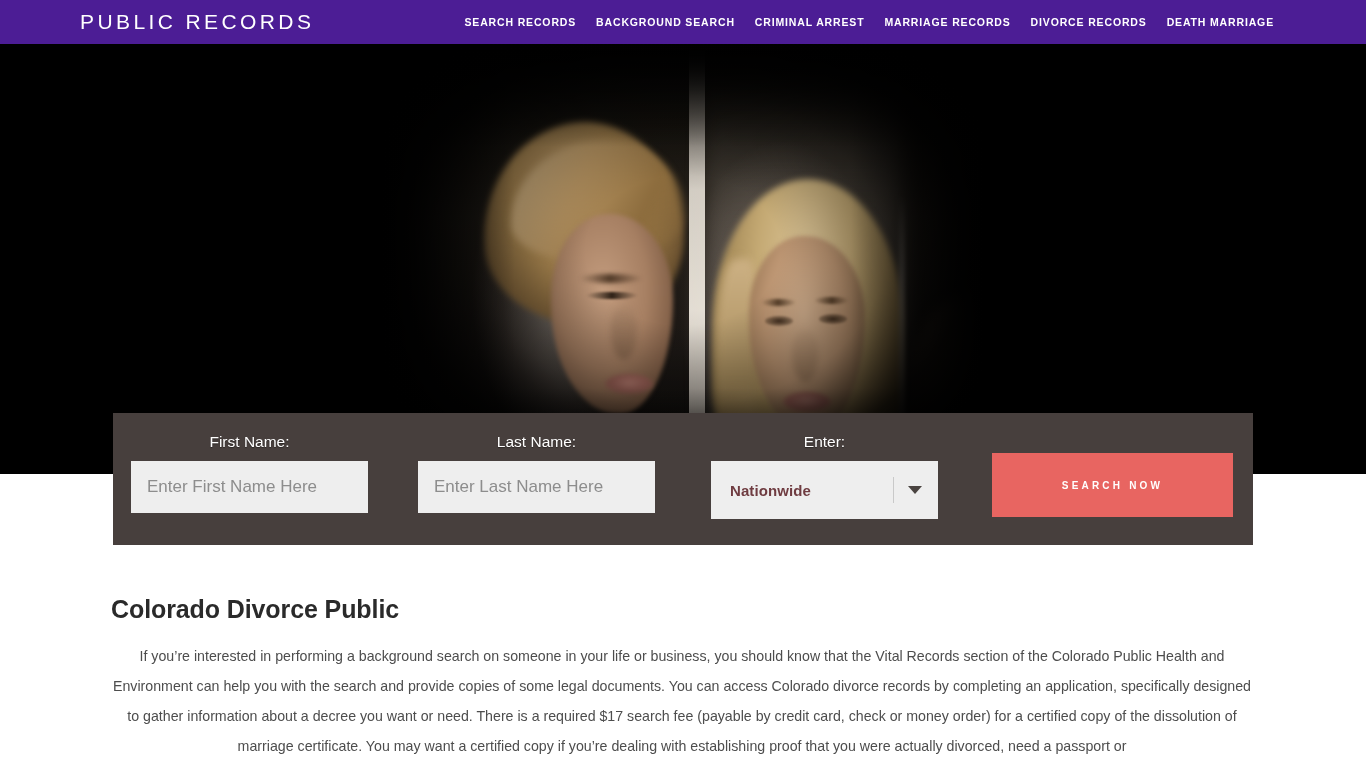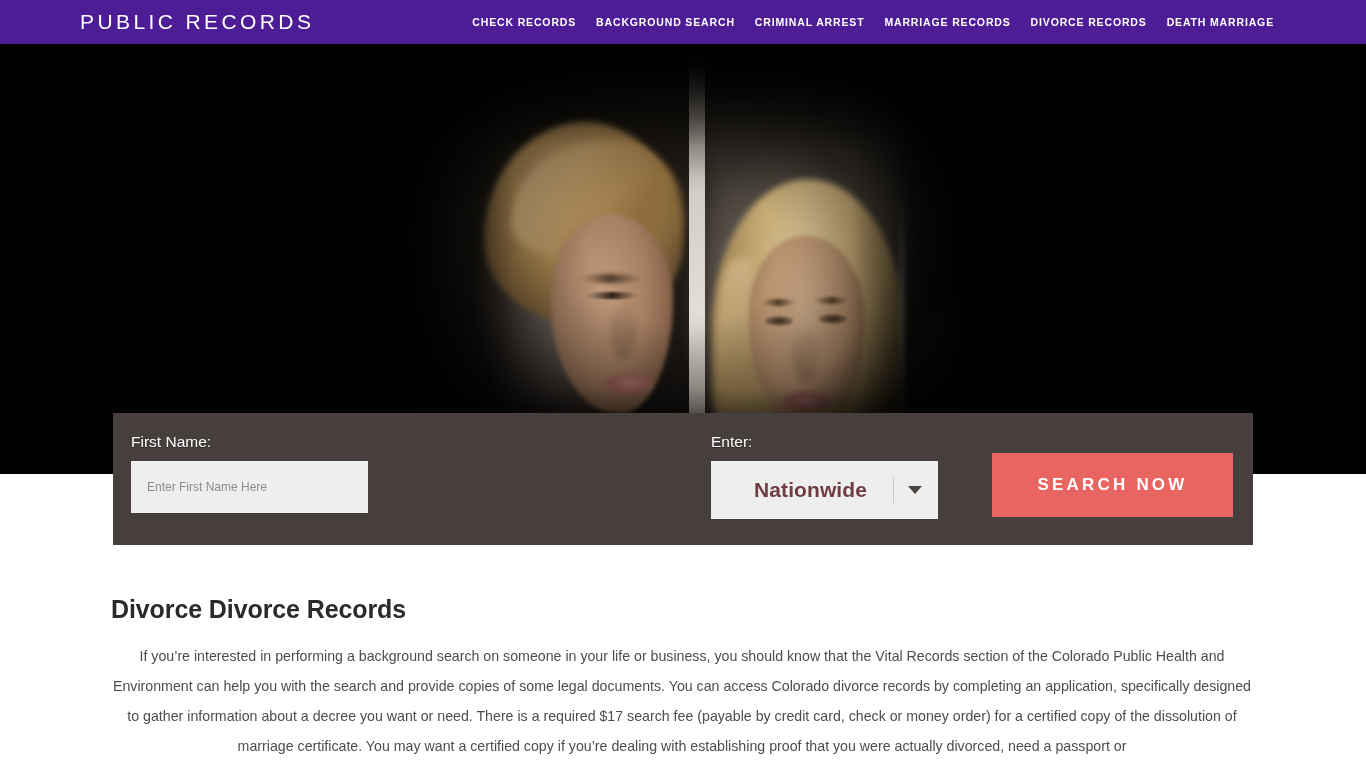--- a/index.html
+++ b/index.html
@@ -279,58 +279,57 @@
   .field-group {
     position: absolute;
     top: 19px;
   }
   .fg-first  { left: 18px;  width: 237px; }
   .fg-last   { left: 305px; width: 237px; }
   .fg-state  { left: 598px; width: 227px; }
 
   .field-label {
     display: block;
-    text-align: left;
+    text-align: center;
     color: #ffffff;
     font-size: 15.5px;
     font-weight: 400;
     line-height: 20px;
     margin-bottom: 9px;
     font-family: "Liberation Sans", sans-serif;
     text-shadow: 0 1px 1px rgba(0,0,0,0.4);
   }
   .text-input {
     width: 100%;
     height: 52px;
     background: #eeeeee;
     border: 0;
     outline: none;
     padding: 0 16px;
-    font-size: 12px;
+    font-size: 17px;
     color: #555555;
     font-family: "Liberation Sans", sans-serif;
   }
   .text-input::placeholder { color: #8d8d8d; opacity: 1; }
 
   .select-wrap {
     position: relative;
     width: 100%;
     height: 58px;
     background: #eeeeee;
     display: flex;
     align-items: center;
   }
   .select-value {
     padding-left: 19px;
-    font-size: 21px;
+    font-size: 15px;
     font-weight: bold;
     color: #6f3c41;
     font-family: "Liberation Sans", sans-serif;
     letter-spacing: 0.1px;
-    margin-left: 24px;
   }
   .select-sep {
     position: absolute;
     right: 44px;
     top: 16px;
     width: 1px;
     height: 26px;
     background: #c9c9c9;
   }
   .select-arrow {
@@ -346,21 +345,21 @@
 
   .search-btn {
     position: absolute;
     left: 879px;
     top: 40px;
     width: 241px;
     height: 64px;
     background: #e86561;
     border: 0;
     color: #ffffff;
-    font-size: 17px;
+    font-size: 10px;
     font-weight: bold;
     letter-spacing: 3.2px;
     cursor: pointer;
     font-family: "Liberation Sans", sans-serif;
   }
 
   
   .content {
     position: absolute;
     left: 111px;
@@ -413,45 +412,49 @@
     <div class="ghost-figure"></div>
     <div class="divider-wall"></div>
     <div class="wall-edge2"></div>
     <div class="vignette"></div>
   </div>
 </div>
 
 <div class="site-header">
   <a class="brand" href="#">PUBLIC RECORDS</a>
   <nav class="main-nav">
-    <a class="nav-link" href="#">CHECK RECORDS</a>
+    <a class="nav-link" href="#">SEARCH RECORDS</a>
     <a class="nav-link" href="#">BACKGROUND SEARCH</a>
     <a class="nav-link" href="#">CRIMINAL ARREST</a>
     <a class="nav-link" href="#">MARRIAGE RECORDS</a>
     <a class="nav-link" href="#">DIVORCE RECORDS</a>
     <a class="nav-link" href="#">DEATH MARRIAGE</a>
   </nav>
 </div>
 
 <div class="search-panel">
 
   <div class="field-group fg-first">
     <label class="field-label">First Name:</label>
     <input class="text-input" type="text" placeholder="Enter First Name Here" style="">
   </div>
 
+  <div class="field-group fg-last">
+    <label class="field-label">Last Name:</label>
+    <input class="text-input" type="text" placeholder="Enter Last Name Here" style="">
+  </div>
 
   <div class="field-group fg-state">
     <label class="field-label">Enter:</label>
     <div class="select-wrap">
       <span class="select-value">Nationwide</span>
       <span class="select-sep"></span>
       <span class="select-arrow"></span>
     </div>
   </div>
 
   <button class="search-btn" type="submit">SEARCH NOW</button>
 </div>
 
 <div class="content">
-  <h1 class="page-title">Divorce Divorce Records</h1>
+  <h1 class="page-title">Colorado Divorce Public</h1>
   <p class="body-copy">If you’re interested in performing a background search on someone in your life or business, you should know that the Vital Records section of the Colorado Public Health and Environment can help you with the search and provide copies of some legal documents. You can access Colorado divorce records by completing an application, specifically designed to gather information about a decree you want or need. There is a required $17 search fee (payable by credit card, check or money order) for a certified copy of the dissolution of marriage certificate. You may want a certified copy if you’re dealing with establishing proof that you were actually divorced, need a passport or</p>
 </div>
 
 </body></html>

